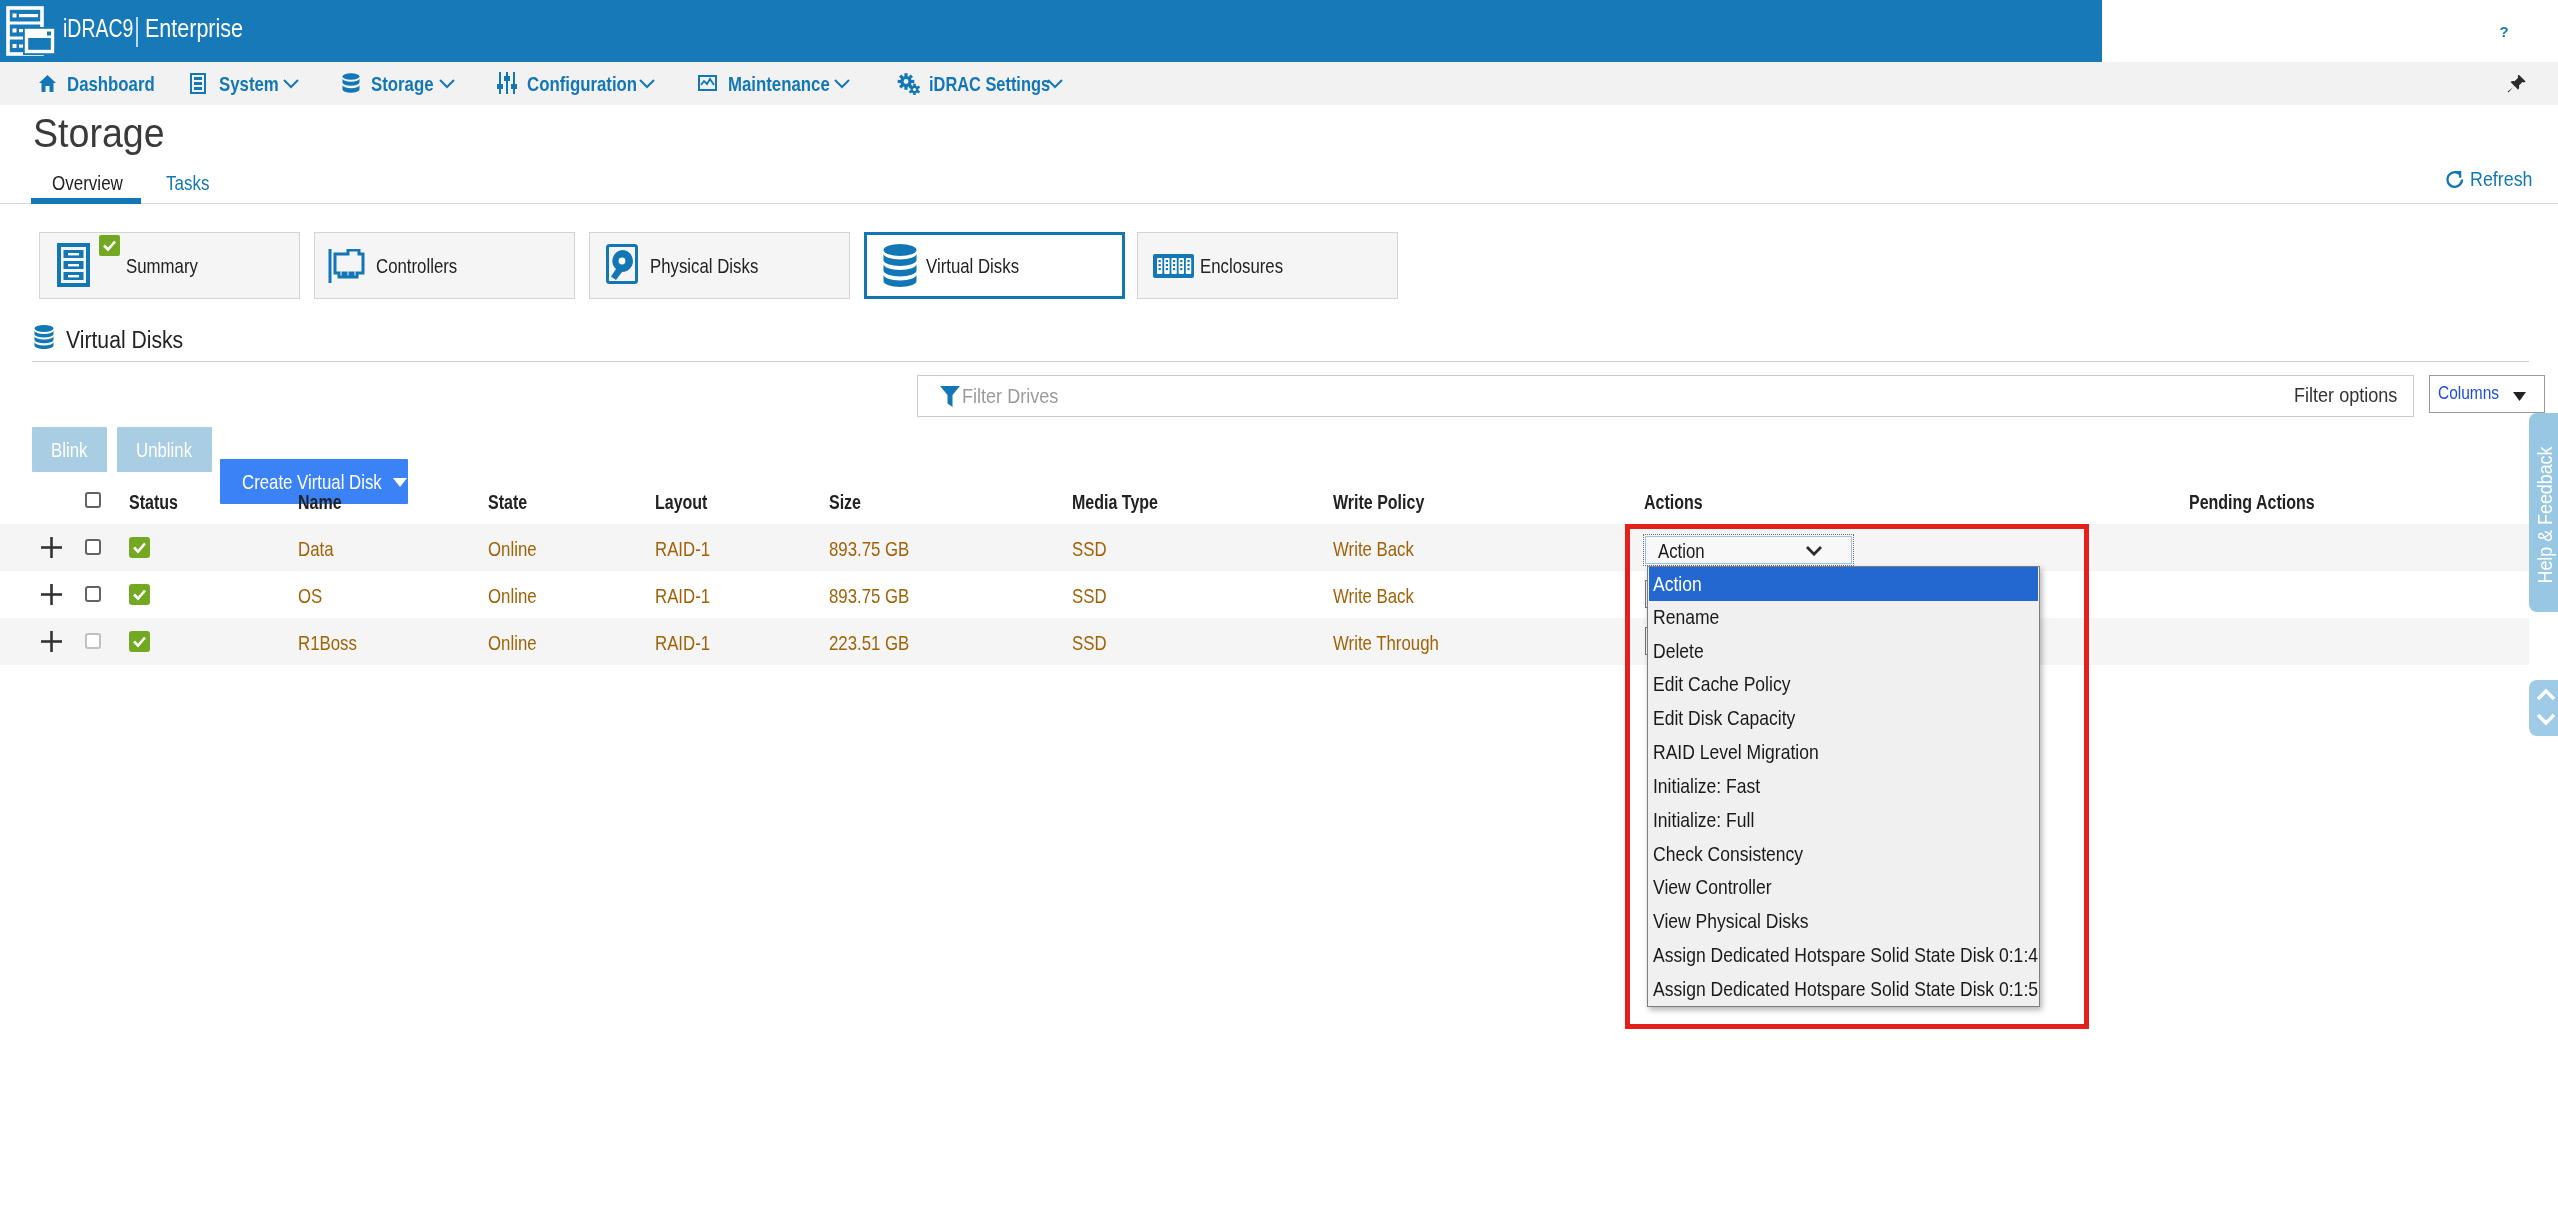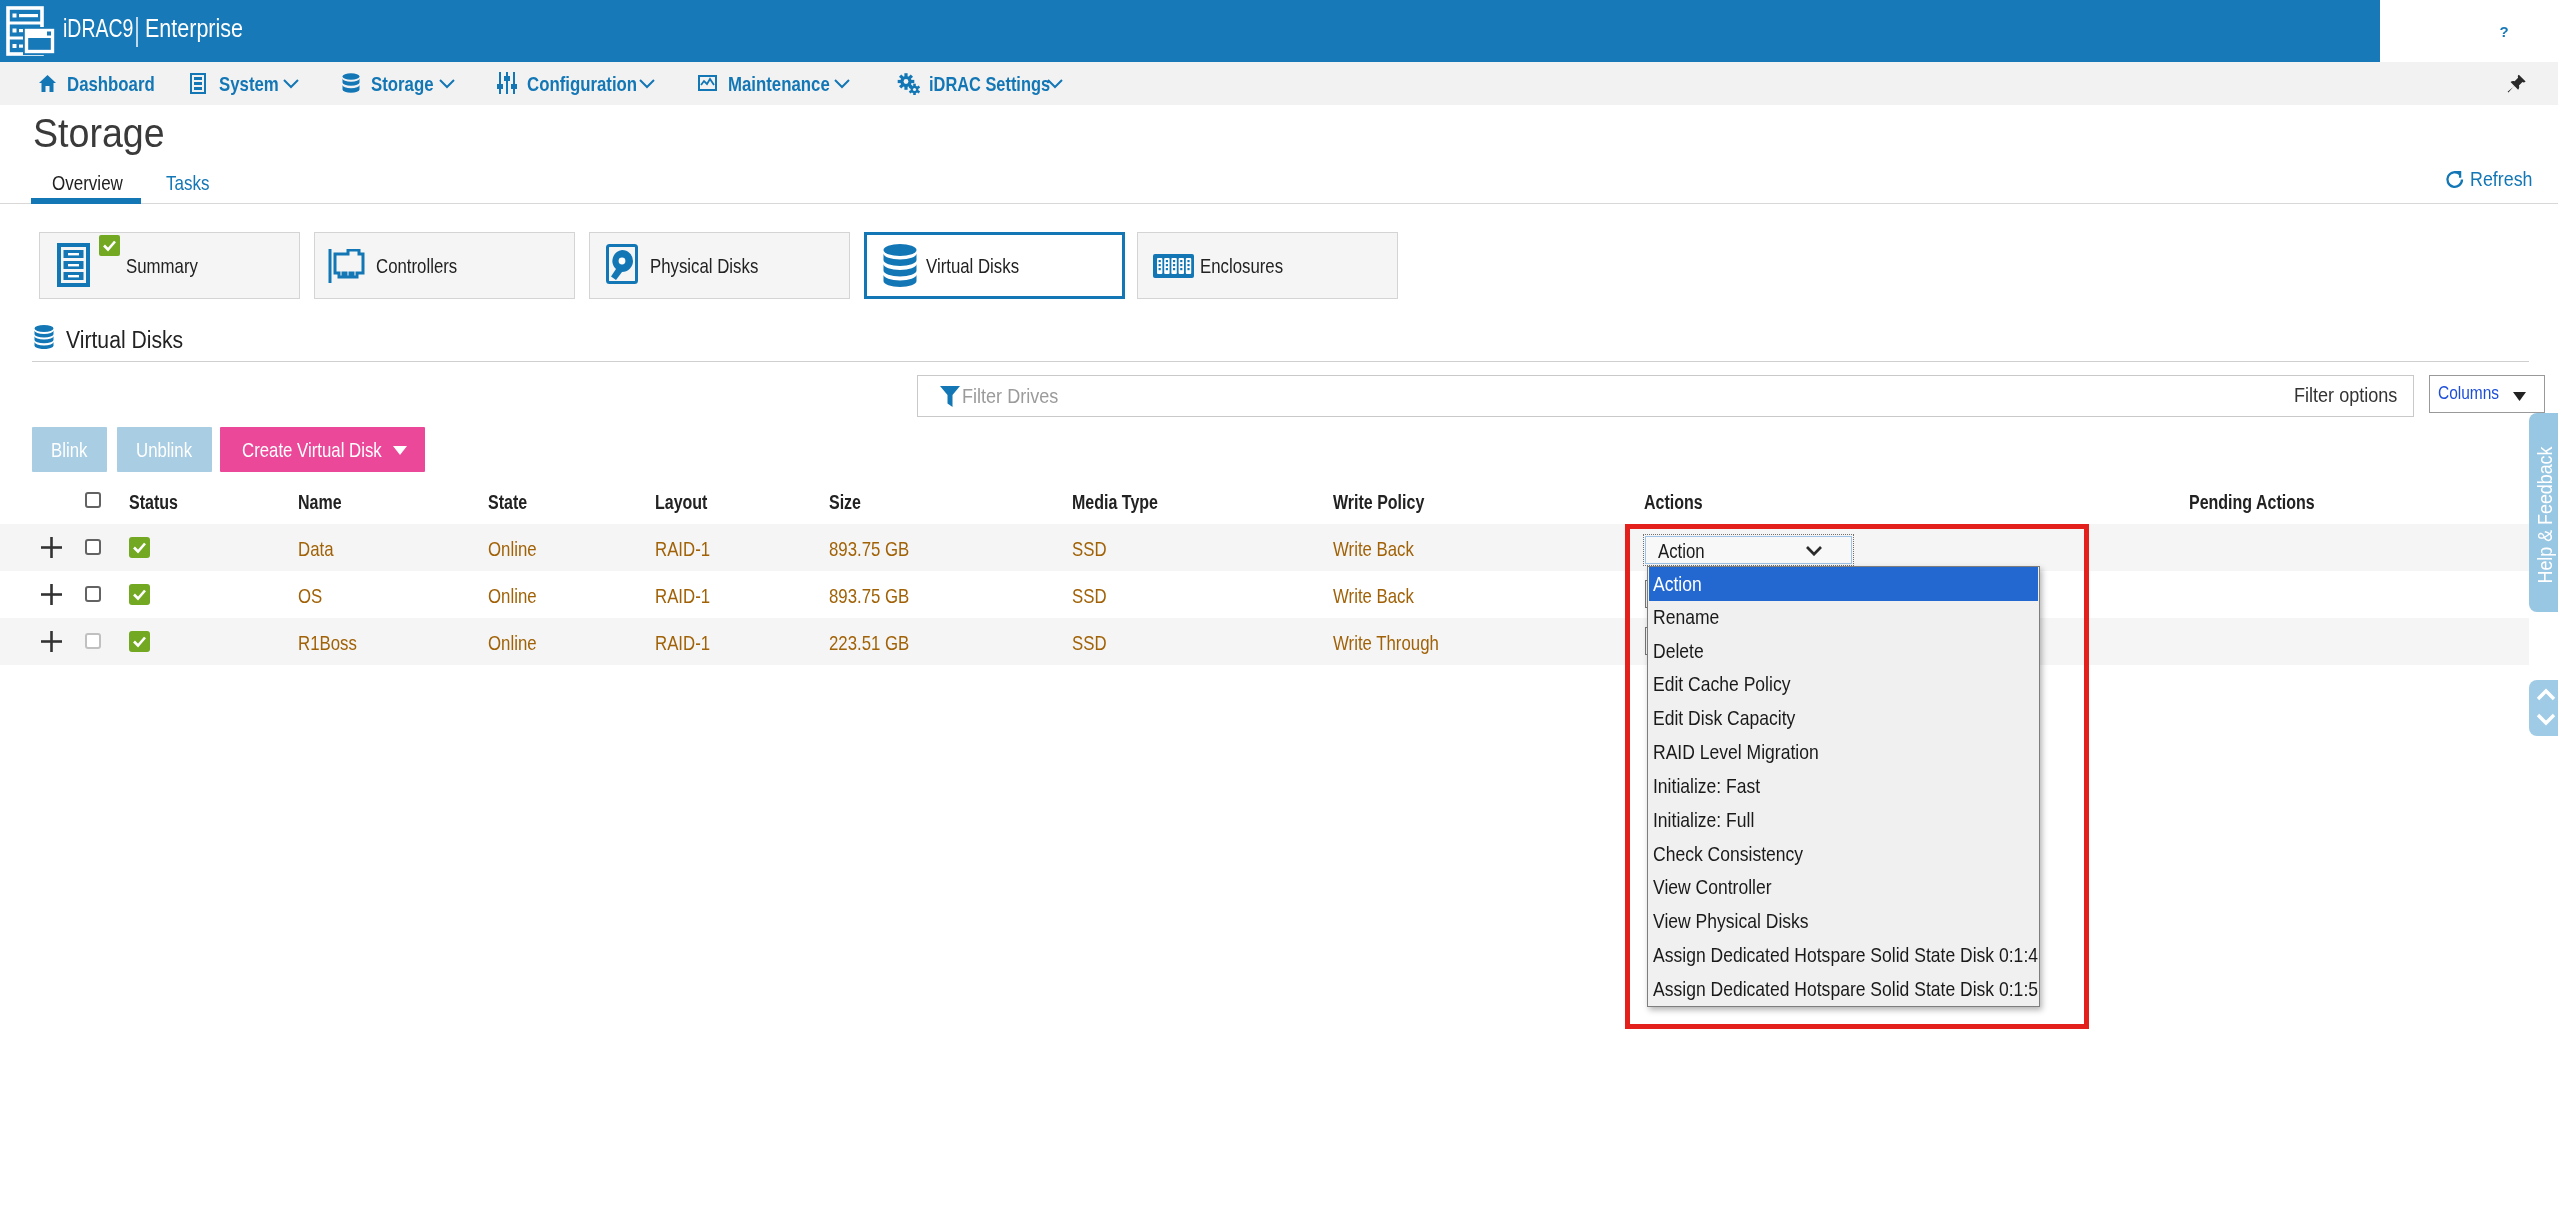--- a/index.html
+++ b/index.html
@@ -4,21 +4,21 @@
 <style>
   * { margin:0; padding:0; box-sizing:border-box; }
   html,body { width:2558px; height:1226px; background:#fff; overflow:hidden;
     font-family:"Liberation Sans", sans-serif; }
   .abs { position:absolute; }
   #page { position:relative; width:2558px; height:1226px; background:#fff; }
   .cx { display:inline-block; transform:scaleX(.8); transform-origin:0 0; white-space:nowrap; }
   .cx86 { display:inline-block; transform:scaleX(.86); transform-origin:0 0; white-space:nowrap; }
 
   
-  #topbar { position:absolute; left:0; top:0; width:2380px; height:62px; background:#1779b8; }
+  #topbar { position:absolute; left:0; top:0; width:2102px; height:62px; background:#1779b8; }
   #logotext { position:absolute; left:63px; top:14px; color:#fff; font-size:25px; font-weight:400; }
   #logosep { position:absolute; left:136px; top:17px; width:2px; height:30px; background:#bdd9ea; }
   #entext  { position:absolute; left:145px; top:14px; color:#fff; font-size:25px; font-weight:400; }
   #searchbox { position:absolute; left:2056px; top:0; width:350px; height:61px; background:#fff; }
   #searchph { position:absolute; left:21px; top:19px; font-size:19px; color:#7b7b7b; }
 
   
   #navbar { position:absolute; left:0; top:62px; width:2558px; height:43px; background:#f2f2f2; }
   .navtext { position:absolute; top:10px; color:#1377b6; font-size:21px; font-weight:bold;text-align:center; }
 
@@ -43,21 +43,21 @@
   #filterbox { position:absolute; left:917px; top:375px; width:1497px; height:42px; background:#fff; border:1px solid #c9c9c9; }
   #filterph { position:absolute; left:44px; top:8px; font-size:21px; color:#9b9b9b; }
   #filteropt { position:absolute; left:1376px; top:7px; font-size:21px; color:#333; }
   #colbtn { position:absolute; left:2429px; top:375px; width:116px; height:38px; background:#fff; border:1px solid #999; }
   .coltxt { position:absolute; left:8px; top:7px; font-size:18px; color:#1d4ed8; }
 
   
   .btn { position:absolute; top:427px; height:45px; color:#fff; font-size:21px; border-radius:1px; }
   #btnblink   { left:32px;  width:75px;  background:#a9cde3; }
   #btnunblink { left:117px; width:95px;  background:#a9cde3; }
-  #btncreate  { left:220px; width:205px; background:#ec4899; }
+  #btncreate  { left:220px; width:188px; background:#3b82f6;margin-top:32px; }
   .btxt { position:absolute; top:11px; font-size:21px; }
 
   
   .th { position:absolute; top:491px; font-size:20px; font-weight:bold; color:#222; }
   .row { position:absolute; left:0px; width:2529px; height:47px; }
   .r-gray { background:#f5f5f5; }
   .cell { position:absolute; top:13px; font-size:21px; color:#a16207; }
   .cbox { position:absolute; left:85px; width:16px; height:16px; border:2px solid #636363; border-radius:3px; background:#fff; }
   .gcheck { position:absolute; left:129px; width:21px; height:21px; background:#73a822; border-radius:3px; }
 

